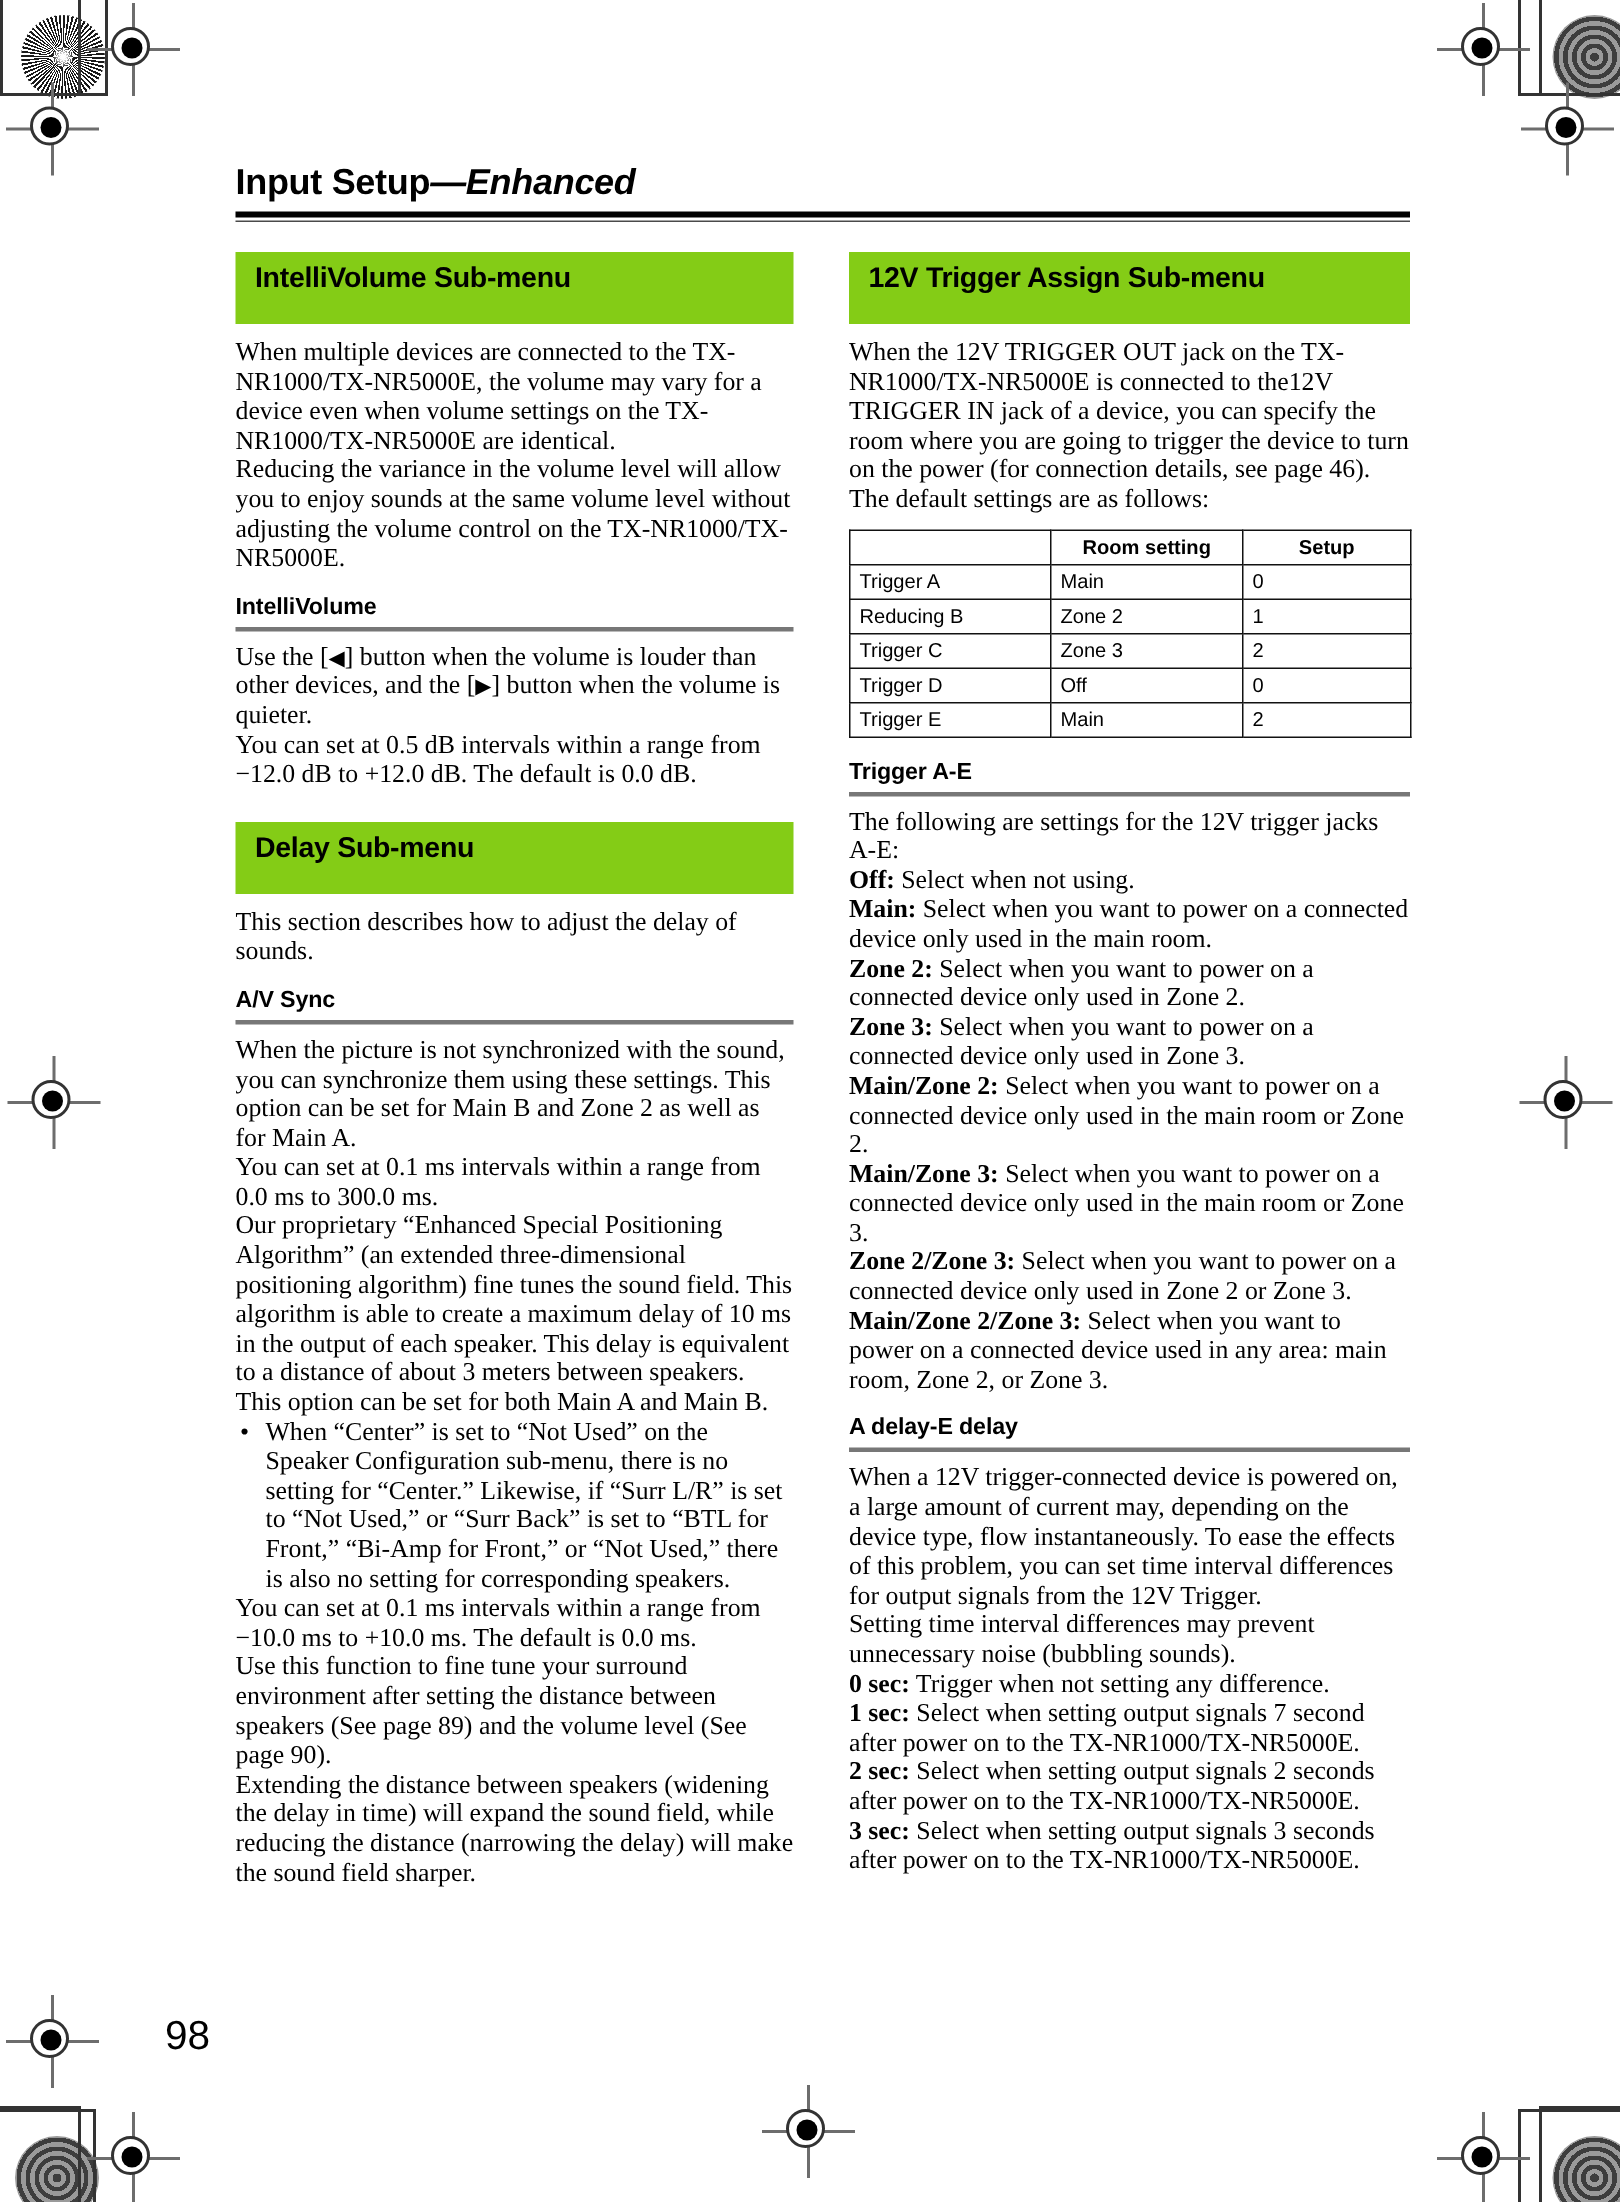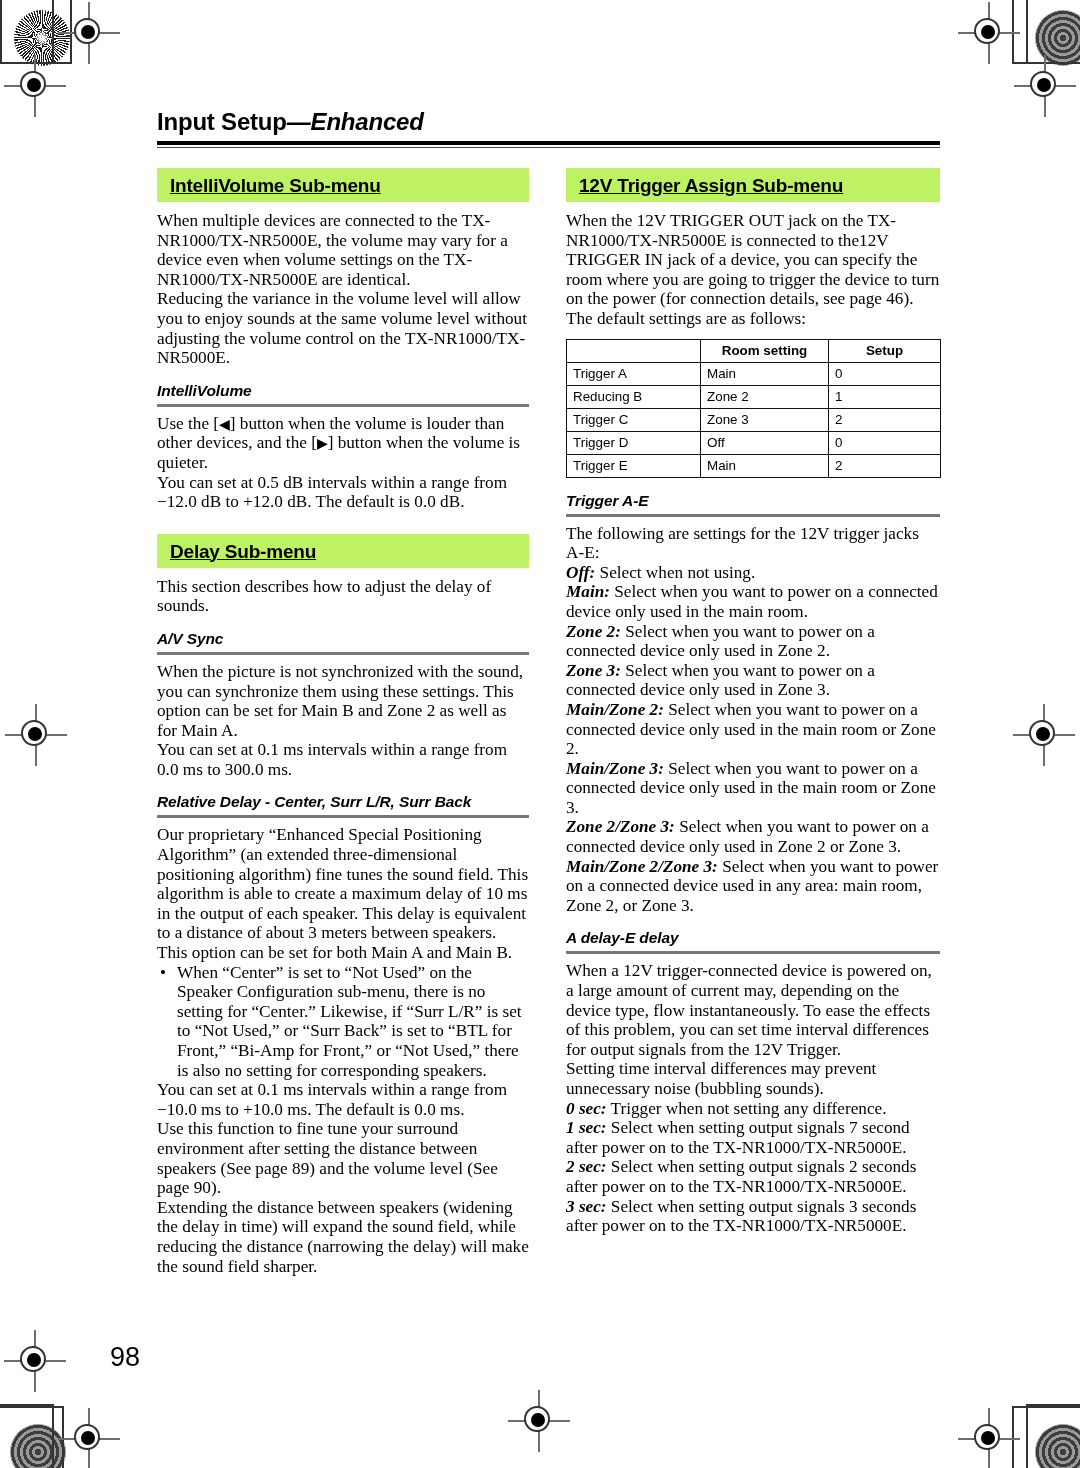--- a/index.html
+++ b/index.html
@@ -118,44 +118,42 @@
   
   .col {
     position: absolute;
     top: 168px;
   }
   .col-left  { left: 157px;  width: 372px; }
   .col-right { left: 566px;  width: 374px; }
 
   
   .section-band {
-    background: #bef264;
-    padding: 7px 0 5px 13px;
+    background: #84cc16;
+    padding: 7px 0 19px 13px;
     margin-bottom: 9px;
-    text-decoration: underline;
   }
   .section-band .section-title {
     font-family: "Liberation Sans", sans-serif;
     font-size: 19px;
     font-weight: bold;
     color: #000;
     letter-spacing: -0.2px;
     white-space: nowrap;
   }
 
   
   .subhead {
     margin-top: 14px;
     margin-bottom: 0;
   }
   .subhead .subhead-text {
     font-family: "Liberation Sans", sans-serif;
     font-size: 15.5px;
     font-weight: bold;
-    font-style: italic;
     color: #000;
     letter-spacing: -0.1px;
     display: block;
     padding-bottom: 3px;
   }
   .subhead .subhead-rule {
     height: 3px;
     background: #777777;
     margin-top: 1px;
     margin-bottom: 7px;
@@ -185,21 +183,21 @@
     font-size: 17.2px;
     line-height: 19.6px;
     color: #000;
   }
   .bullet-list li .bullet-dot {
     position: absolute;
     left: 3px;
     top: 0;
   }
 
-  b.term { font-weight: bold; font-style: italic; }
+  b.term { font-weight: bold; }
 
   .arrow { font-size: 14px; line-height: 1; }
 
   
   table.trigger-table {
     border-collapse: collapse;
     width: 374px;
     margin-top: 10px;
     margin-bottom: 4px;
     table-layout: fixed;
@@ -348,24 +346,20 @@
     </div>
     <p class="body">This section describes how to adjust the delay of sounds.</p>
 
     <div class="subhead">
       <span class="subhead-text">A/V Sync</span>
       <div class="subhead-rule"></div>
     </div>
     <p class="body">When the picture is not synchronized with the sound, you can synchronize them using these settings. This option can be set for Main B and Zone 2 as well as for Main A.</p>
     <p class="body">You can set at 0.1 ms intervals within a range from 0.0 ms to 300.0 ms.</p>
 
-    <div class="subhead">
-      <span class="subhead-text">Relative Delay - Center, Surr L/R, Surr Back</span>
-      <div class="subhead-rule"></div>
-    </div>
     <p class="body">Our proprietary “Enhanced Special Positioning Algorithm” (an extended three-dimensional positioning algorithm) fine tunes the sound field. This algorithm is able to create a maximum delay of 10 ms in the output of each speaker. This delay is equivalent to a distance of about 3 meters between speakers. This option can be set for both Main A and Main B.</p>
     <ul class="bullet-list">
       <li><span class="bullet-dot">•</span><span>When “Center” is set to “Not Used” on the Speaker Configuration sub-menu, there is no setting for “Center.” Likewise, if “Surr L/R” is set to “Not Used,” or “Surr Back” is set to “BTL for Front,” “Bi-Amp for Front,” or “Not Used,” there is also no setting for corresponding speakers.</span></li>
     </ul>
     <p class="body">You can set at 0.1 ms intervals within a range from −10.0 ms to +10.0 ms. The default is 0.0 ms.</p>
     <p class="body">Use this function to fine tune your surround environment after setting the distance between speakers (See page 89) and the volume level (See page 90).</p>
     <p class="body">Extending the distance between speakers (widening the delay in time) will expand the sound field, while reducing the distance (narrowing the delay) will make the sound field sharper.</p>
   </div>
 
   <div class="col col-right">

